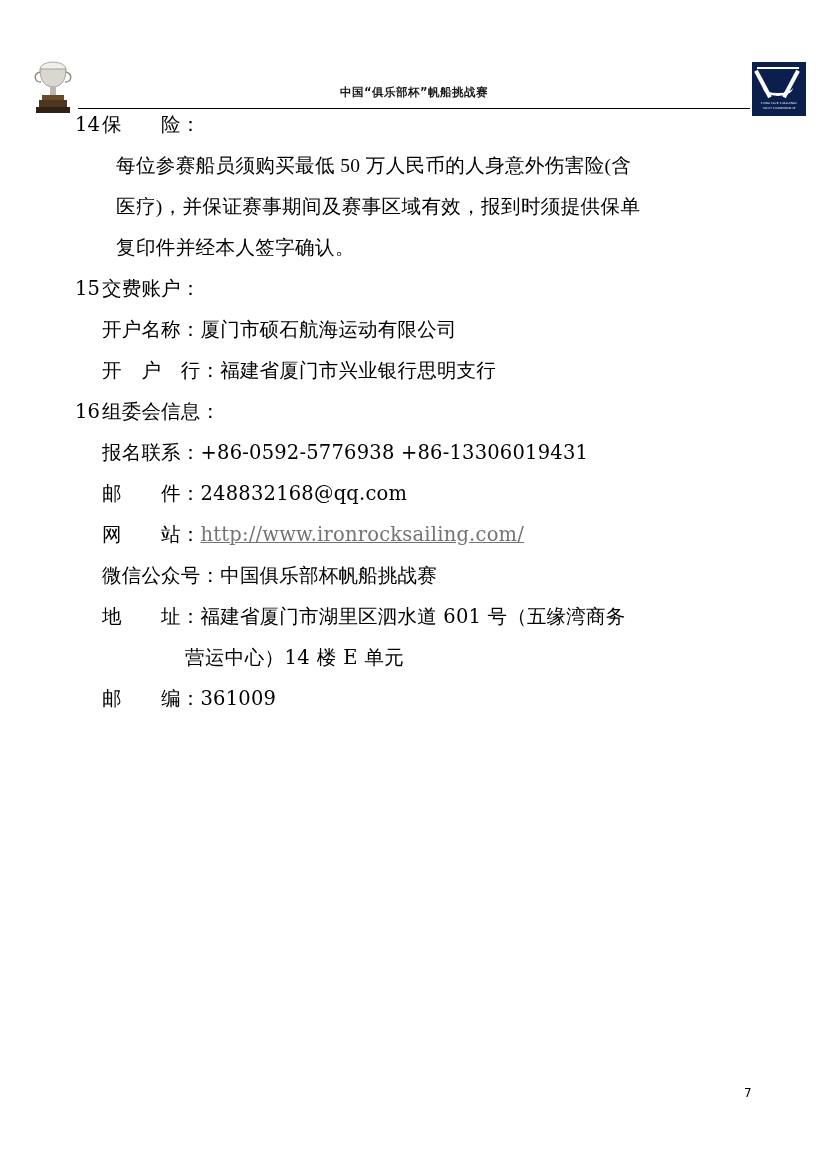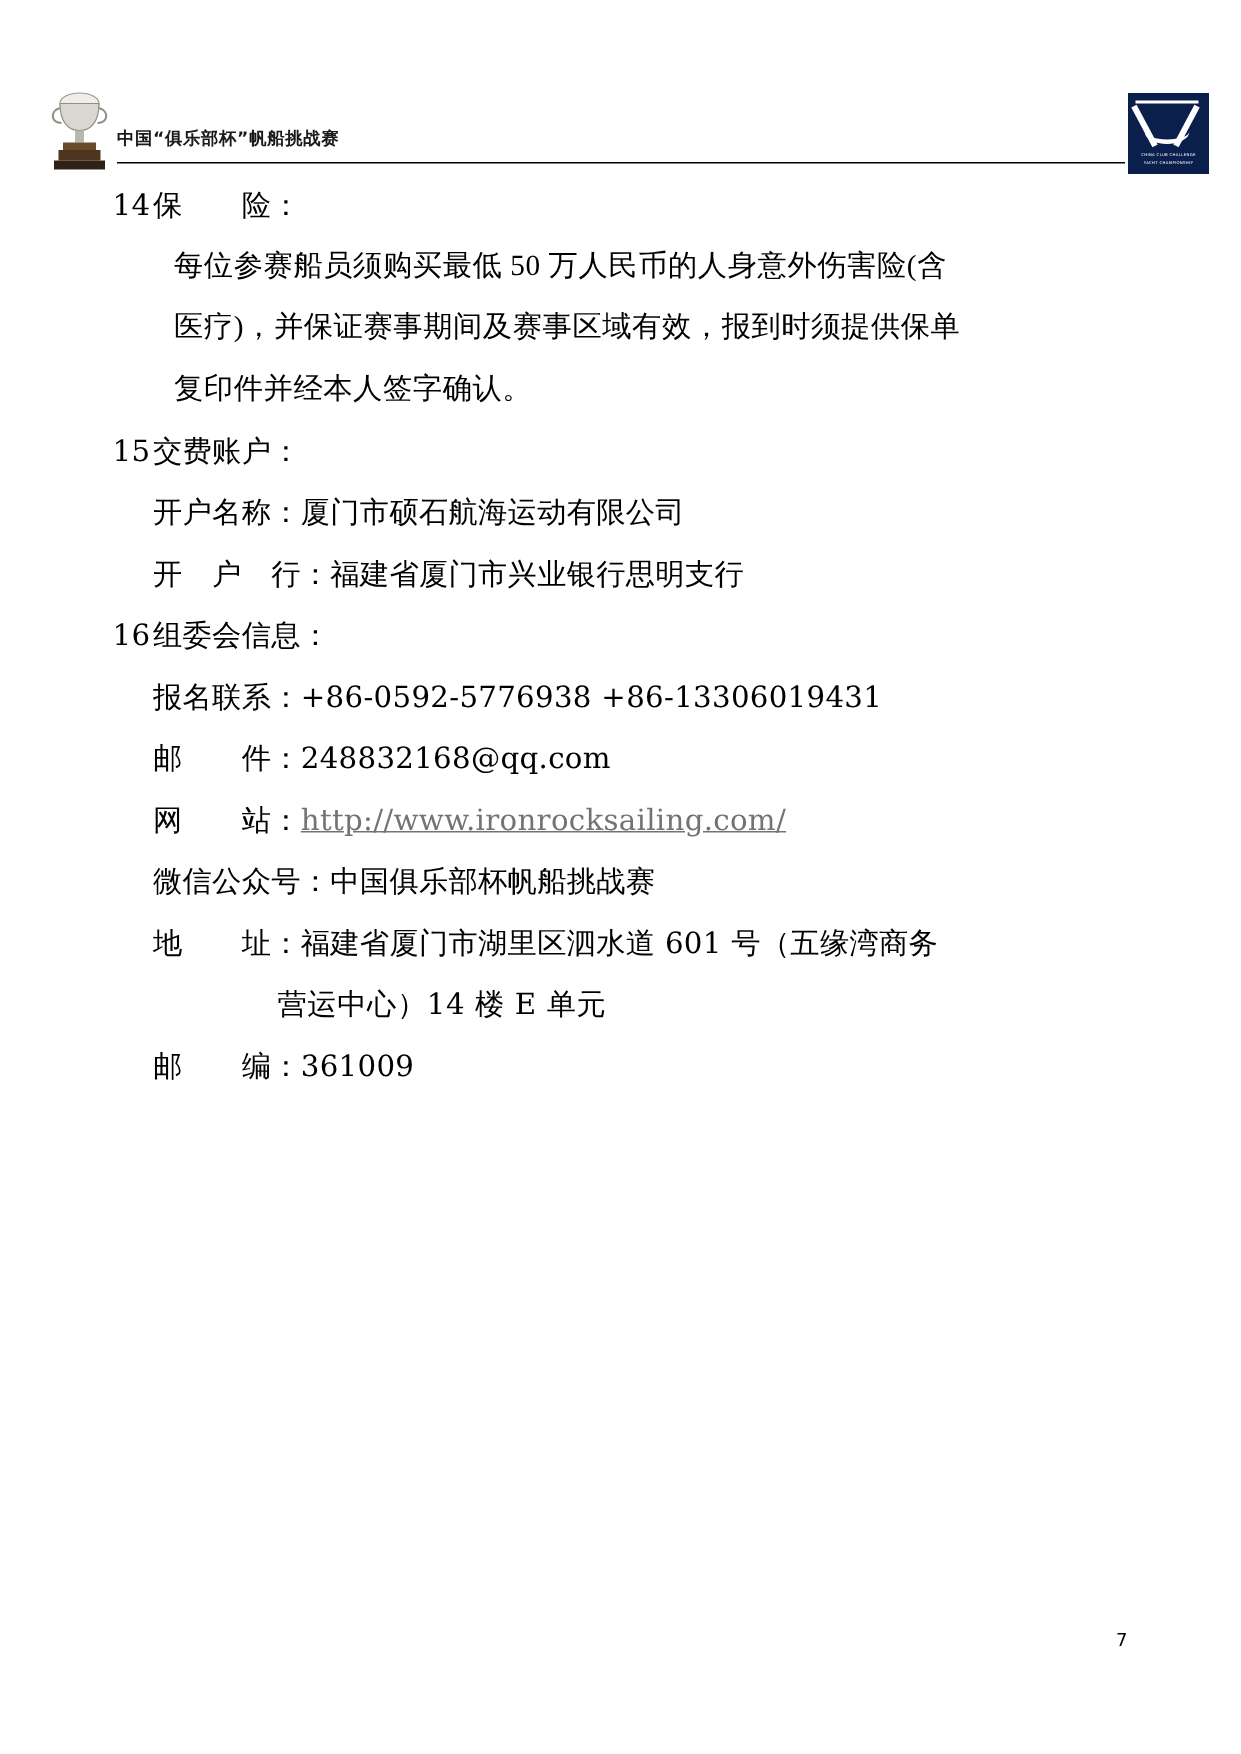--- a/index.html
+++ b/index.html
@@ -37,21 +37,21 @@
     top: 78px;
     width: 672px;
     height: 0;
     border-top: 1px solid #000;
   }
   .header-title {
     position: absolute;
     left: 78px;
     top: 55px;
     width: 672px;
-    text-align: left;
+    text-align: center;
     font-family: "DejaVu Sans", "Liberation Sans", sans-serif;
     font-size: 11.5px;
     font-weight: bold;
     letter-spacing: 0.5px;
     color: #1a1a1a;
   }
 
   
   .logo-trophy {
     position: absolute;
@@ -109,21 +109,21 @@
     letter-spacing: 0.2px;
     transform: scale(1.0);
   }
   .logo-crest .text1 { top: 39px; }
   .logo-crest .text2 { top: 44px; }
 
   
   .content {
     position: absolute;
     left: 0;
-    top: 116px;
+    top: 104px;
     width: 827px;
   }
 
   .line {
     position: relative;
     font-size: 19.5px;
     line-height: 41px;
     white-space: pre;
     font-family: "DejaVu Serif", "Liberation Serif", serif;
   }

